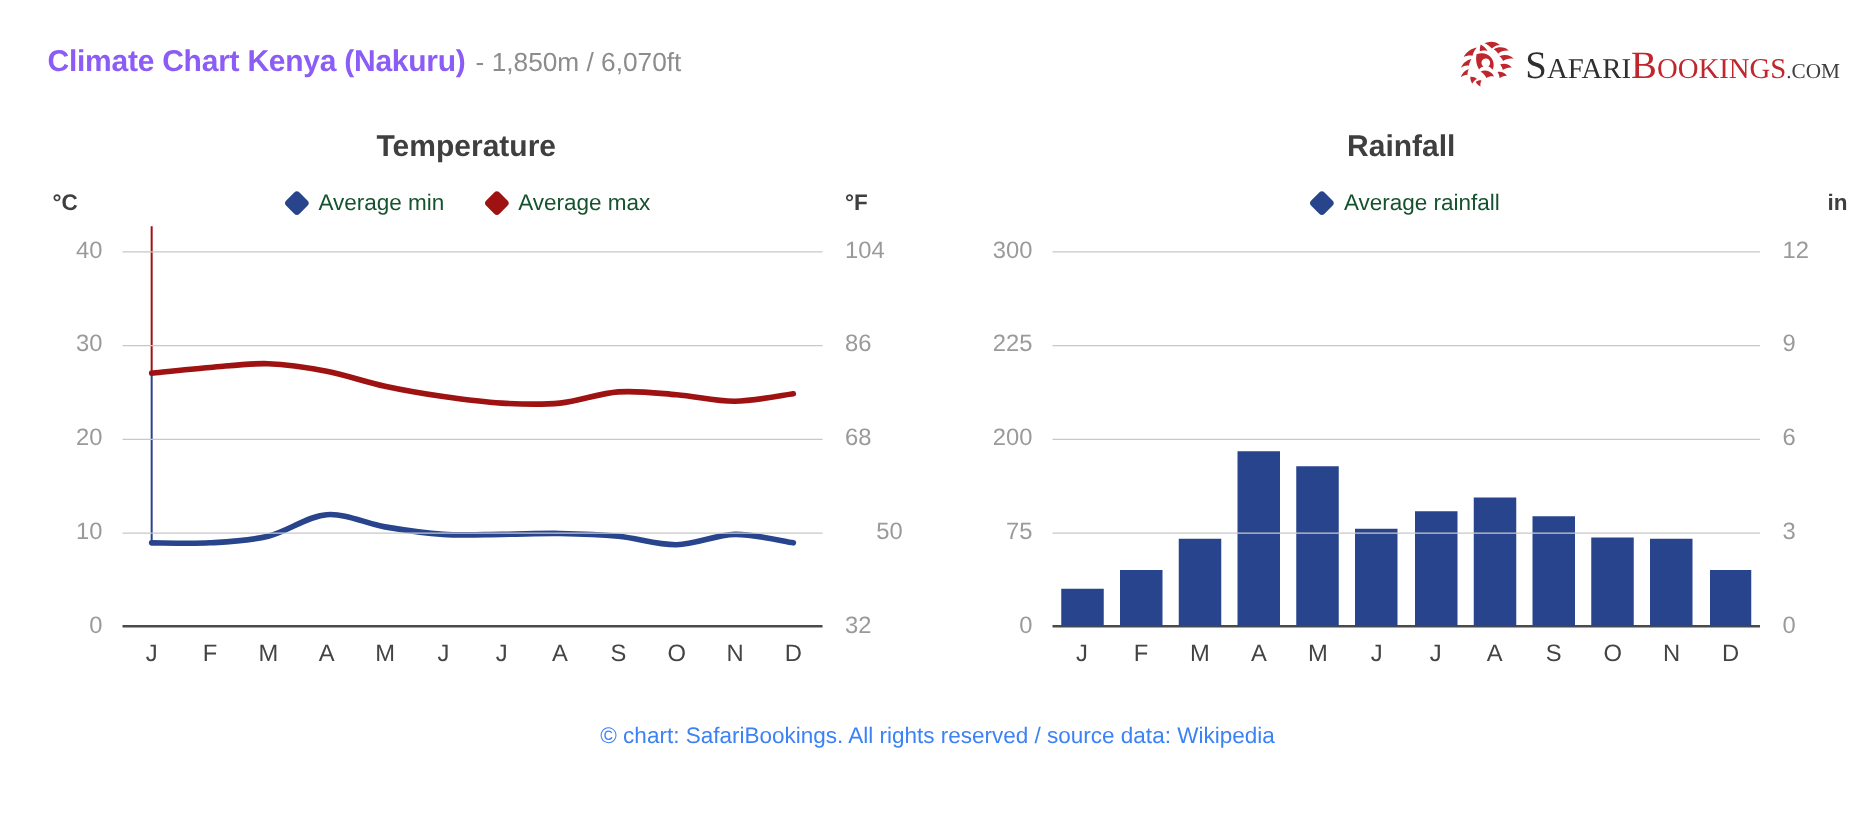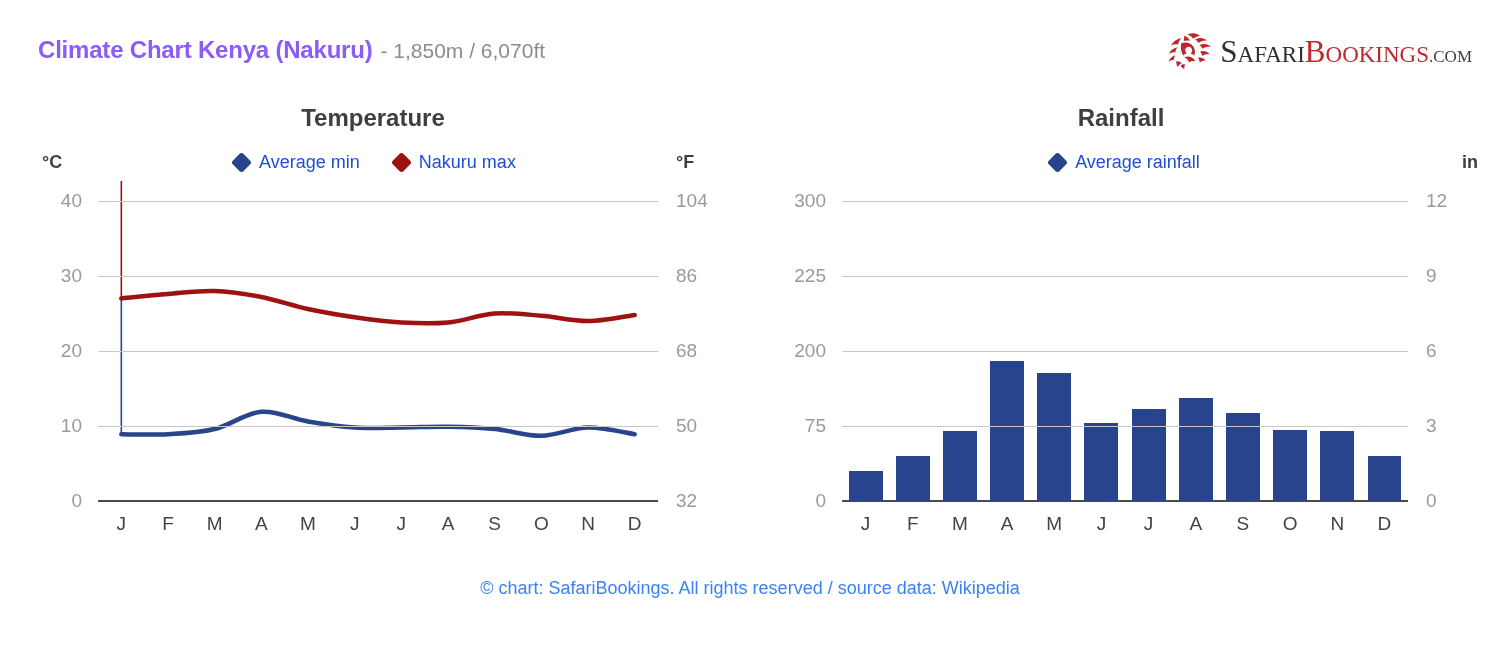--- a/index.html
+++ b/index.html
@@ -58,21 +58,21 @@
 
   .legend{
     position:absolute; top:56px; width:100%;
     display:flex; justify-content:center; align-items:center; gap:34px;
     pointer-events:none;
   }
   .legend-item{ display:flex; align-items:center; gap:10px; }
   .legend-marker{
     width:15px; height:15px; transform:rotate(45deg); border-radius:3px;
   }
-  .legend-label{ font-size:18px; color:#1d4ed8; }
+  .legend-label{ font-size:18px; color:#14532d; }
 
   
   .unit{
     position:absolute; top:56px;
     font-size:18px; font-weight:bold; color:#3f3f3f;
   }
   #unit-c{  left:42px;  }
   #unit-f{  left:676px; }
   #unit-in{ right:22px; }
 
@@ -162,21 +162,21 @@
   <div class="unit" id="unit-c">°C</div>
   <div class="unit" id="unit-f">°F</div>
 
   <div class="legend">
     <div class="legend-item">
       <span class="legend-marker" id="lm-min" style="background: rgb(39, 68, 140);"></span>
       <span class="legend-label">Average min</span>
     </div>
     <div class="legend-item">
       <span class="legend-marker" id="lm-max" style="background: rgb(158, 18, 18);"></span>
-      <span class="legend-label">Nakuru max</span>
+      <span class="legend-label">Average max</span>
     </div>
   </div>
 
   <div class="plot" id="plot-temp">
 
     <div class="axis-base"></div>
     <svg class="linesvg" id="temp-svg" viewBox="0 0 560 300" preserveAspectRatio="none">
         <line x1="23.333333333333332" y1="97.5" x2="23.333333333333332" y2="-20" stroke="#9e1212" stroke-width="1.6"></line>
         <line x1="23.333333333333332" y1="97.5" x2="23.333333333333332" y2="233.25" stroke="#27448c" stroke-width="1.6"></line>
         <path d="M 23.33 97.50 C 31.11 96.75, 54.44 94.25, 70.00 93.00 C 85.56 91.75, 101.11 89.50, 116.67 90.00 C 132.22 90.50, 147.78 93.00, 163.33 96.00 C 178.89 99.00, 194.44 104.63, 210.00 108.00 C 225.56 111.38, 241.11 114.00, 256.67 116.25 C 272.22 118.50, 287.78 120.63, 303.33 121.50 C 318.89 122.38, 334.44 123.00, 350.00 121.50 C 365.56 120.00, 381.11 113.63, 396.67 112.50 C 412.22 111.38, 427.78 113.50, 443.33 114.75 C 458.89 116.00, 474.44 120.13, 490.00 120.00 C 505.56 119.88, 528.89 115.00, 536.67 114.00" fill="none" stroke="#9e1212" stroke-width="4.5" stroke-linecap="round" stroke-linejoin="round"></path>
@@ -193,21 +193,21 @@
         <div class="xlabel">A</div>
         <div class="xlabel">S</div>
         <div class="xlabel">O</div>
         <div class="xlabel">N</div>
         <div class="xlabel">D</div>
       </div>
   <div class="ytick left" style="top: 100%;">0</div>
       <div class="ytick right" style="top: 100%;">32</div>
       <div class="gridline" style="top: 75%;"></div>
       <div class="ytick left" style="top: 75%;">10</div>
-      <div class="ytick right" style="top: 75%;">50</div>
+      <div class="ytick right" style="top: 75%; margin-left: 25px;">50</div>
       <div class="gridline" style="top: 50%;"></div>
       <div class="ytick left" style="top: 50%;">20</div>
       <div class="ytick right" style="top: 50%;">68</div>
       <div class="gridline" style="top: 25%;"></div>
       <div class="ytick left" style="top: 25%;">30</div>
       <div class="ytick right" style="top: 25%;">86</div>
       <div class="gridline" style="top: 0%;"></div>
       <div class="ytick left" style="top: 0%;">40</div>
       <div class="ytick right" style="top: 0%;">104</div>
     </div>

